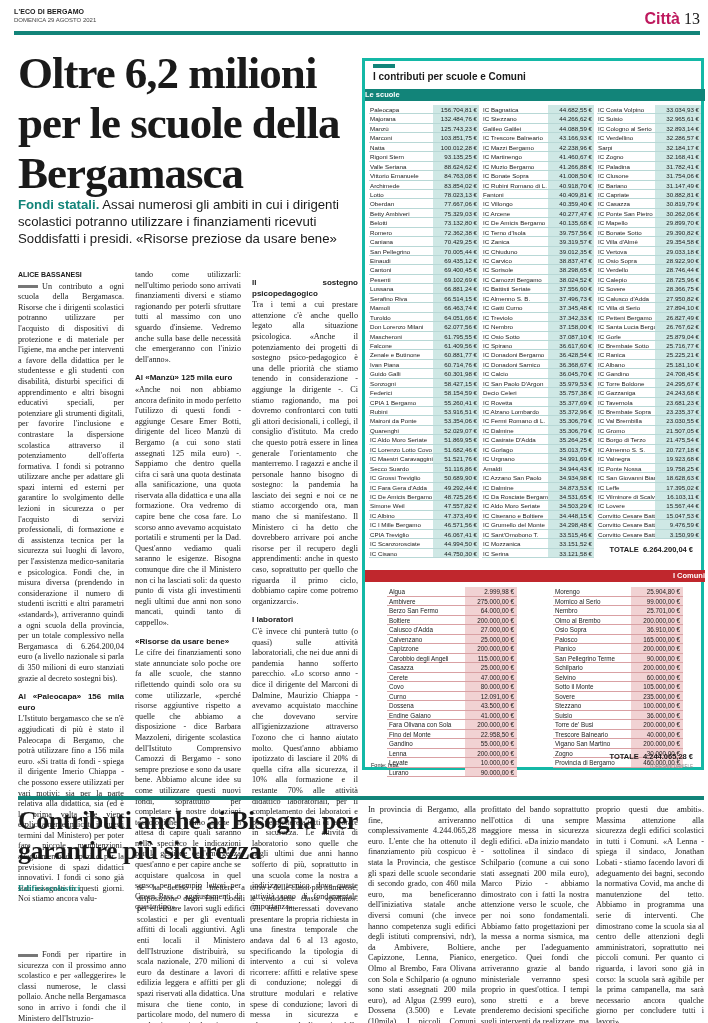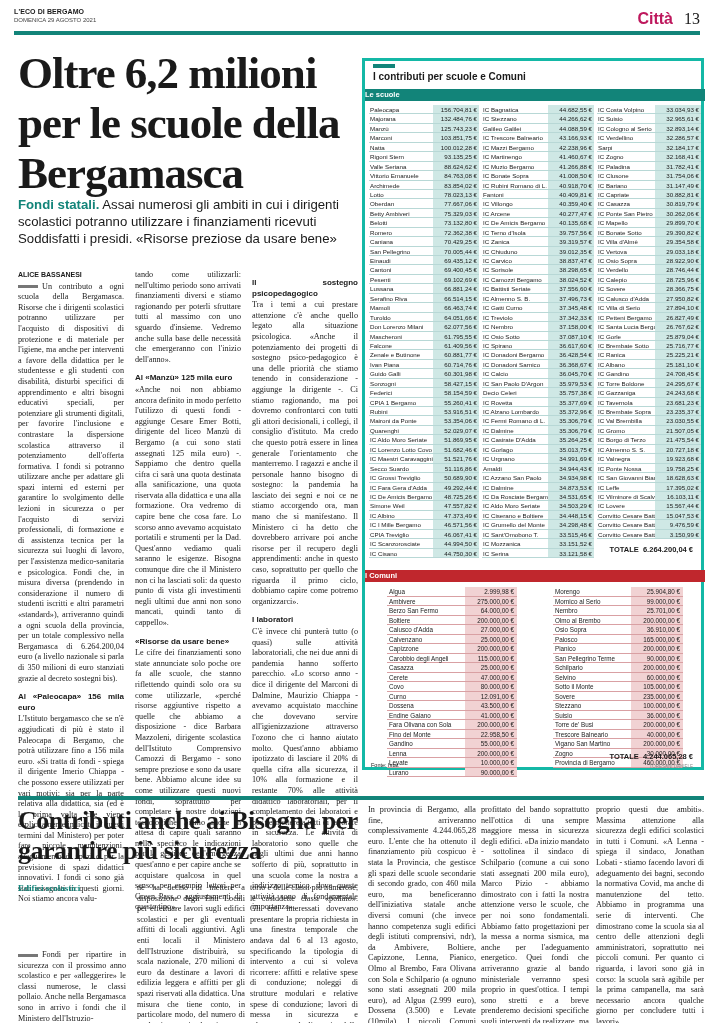--- a/index.html
+++ b/index.html
@@ -2,41 +2,41 @@
 <html><head>
 <meta charset="utf-8">
 <style>
 *{box-sizing:border-box;margin:0;padding:0}
 body{width:708px;height:1023px;background:#fff;font-family:"Liberation Serif",serif;color:#1a1a1a;position:relative;overflow:hidden}
 .masthead{position:absolute;left:14px;top:8px;font-family:"Liberation Sans",sans-serif}
 .masthead .pub{font-size:7px;font-weight:bold;letter-spacing:.1px}
 .masthead .date{font-size:6px;color:#444;margin-top:2px}
 .section{position:absolute;right:8px;top:10px;font-family:"Liberation Sans",sans-serif;font-size:16px}
 .section .name{color:#be185d;font-weight:bold}
-.section .num{font-family:"Liberation Serif",serif;font-size:16px;margin-left:11px}
+.section .num{font-family:"Liberation Serif",serif;font-size:16px;margin-left:4px}
 .topbar{position:absolute;left:14px;top:31px;width:686px;height:4px;background:#128479}
 .headline{position:absolute;left:18px;top:48px;width:340px;font-family:"Liberation Serif",serif;font-weight:bold;font-size:45px;line-height:50px;letter-spacing:-1px}
 .subhead{position:absolute;left:18px;top:196px;width:345px;font-family:"Liberation Sans",sans-serif;font-size:13.2px;line-height:17px}
 .subhead .kick{color:#128479;font-weight:bold}
 .cols{position:absolute;left:18px;top:270px;width:340px;height:505px}
 .col{position:absolute;top:0;width:106px;font-size:8.2px;line-height:10.6px;text-align:justify;hyphens:auto}
 .col p{margin-bottom:0}
 .col .byline{font-family:"Liberation Sans",sans-serif;font-weight:bold;font-size:7px;margin-bottom:1px}
 .col h4{font-family:"Liberation Sans",sans-serif;font-weight:bold;font-size:8px;margin-top:8px;margin-bottom:1px}
 .col .dash{display:inline-block;width:20px;height:3px;background:#777;vertical-align:middle;margin-right:4px}
 .box{position:absolute;left:362px;top:58px;width:342px;height:712px;border:3px solid #14b8a6}
 .box .accent{position:absolute;left:8px;top:3px;width:22px;height:4px;background:#128479}
 .box .title{position:absolute;left:8px;top:10px;font-family:"Liberation Sans",sans-serif;font-weight:bold;font-size:10px}
 .box .sbar{position:absolute;left:0;top:28px;width:340px;height:12px;background:#128479;color:#fff;font-family:"Liberation Sans",sans-serif;font-weight:bold;font-size:7.5px;line-height:12px}
 .stab{position:absolute;top:44px;font-family:"Liberation Sans",sans-serif;font-size:6.2px}
 .stab .r{height:9.45px;line-height:9.45px;border-bottom:1px solid #b8d8d6;display:flex}
 .stab .n{flex:1;white-space:nowrap;overflow:hidden;padding-left:1px}
 .stab .v{width:46px;text-align:right;background:#cfe8e5;padding-right:2px}
 .tot1{position:absolute;right:8px;top:484px;font-family:"Liberation Sans",sans-serif;font-weight:bold;font-size:7.5px}
-.cbar{position:absolute;left:0;top:509px;width:340px;height:12px;background:#c0272d;color:#fff;text-align:left;font-family:"Liberation Sans",sans-serif;font-weight:bold;font-size:7.5px;line-height:12px}
+.cbar{position:absolute;left:0;top:509px;width:340px;height:12px;background:#c0272d;color:#fff;text-align:right;font-family:"Liberation Sans",sans-serif;font-weight:bold;font-size:7.5px;line-height:12px}
 .ctab{position:absolute;top:526px;font-family:"Liberation Sans",sans-serif;font-size:6.3px;width:130px}
 .ctab .r{height:9.5px;line-height:9.5px;border-bottom:1px solid #d9a0a3;display:flex}
 .ctab .n{flex:1;white-space:nowrap;padding-left:2px}
 .ctab .v{width:52px;text-align:right;background:#f1d2d3;padding-right:3px}
 .tot2{position:absolute;right:8px;top:691px;font-family:"Liberation Sans",sans-serif;font-weight:bold;font-size:7.5px}
 .src{position:absolute;left:6px;top:701px;font-family:"Liberation Sans",sans-serif;font-size:5.5px}
 .credit{position:absolute;right:8px;top:703px;font-family:"Liberation Sans",sans-serif;font-size:4.5px;color:#888}
 .midbar{position:absolute;left:18px;top:796px;width:686px;height:4px;background:#128479}
 .headline2{position:absolute;left:18px;top:806px;width:350px;font-weight:bold;font-size:26px;line-height:30px;letter-spacing:-.5px}
 .kicker2{position:absolute;left:18px;top:883px;width:110px;font-family:Liberation Serif, serif}

